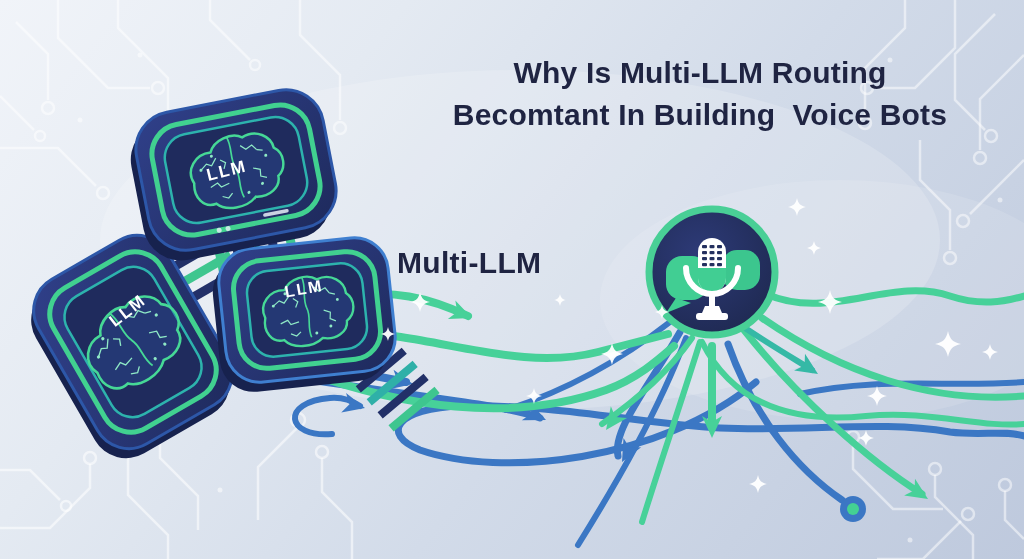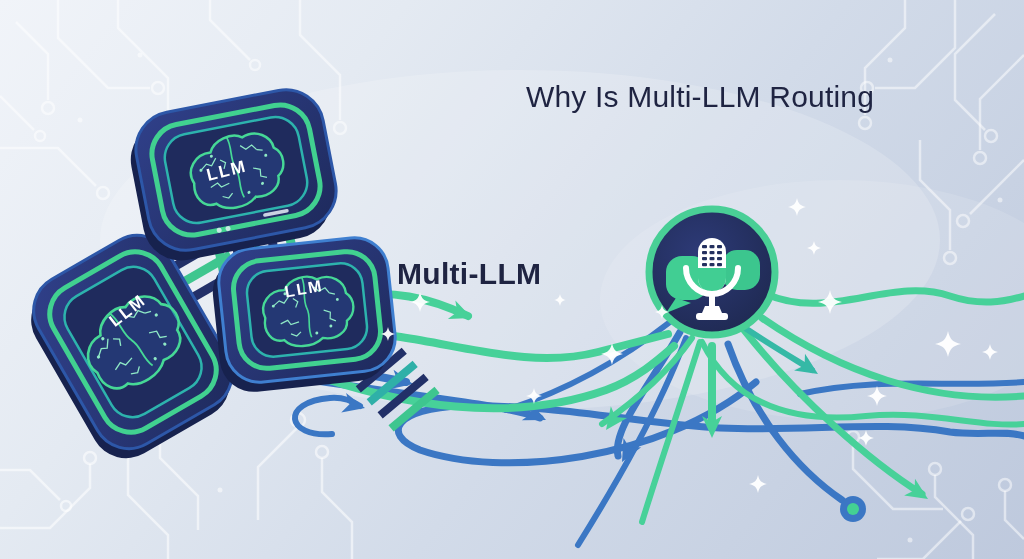--- a/index.html
+++ b/index.html
@@ -4,29 +4,29 @@
 <style>
   * { margin:0; padding:0; box-sizing:border-box; }
   html,body { width:1024px; height:559px; overflow:hidden; }
   .canvas {
     position:relative; width:1024px; height:559px;
     background: linear-gradient(128deg,#f1f4f9 0%, #e4eaf2 28%, #d2dbe9 58%, #bec9dd 100%);
     font-family:"Liberation Sans", sans-serif;
   }
   svg.art { position:absolute; left:0; top:0; }
   .headline {
-    position:absolute; left:390px; top:76px; width:620px;
-    text-align:center; color:#1f2442; font-weight:400;
+    position:absolute; left:390px; top:52px; width:620px;
+    text-align:center; color:#1f2442; font-weight:700;
     font-size:30px; line-height:42px; letter-spacing:.2px;
   }
   .headline div { white-space:pre-wrap; }
   .float-label {
     position:absolute; color:#1f2442; font-weight:800; letter-spacing:.3px;
   }
-  .multi-llm { left:397px; top:257px; font-size:30px; }
+  .multi-llm { left:397px; top:246px; font-size:30px; }
   .routing  { left:658px; top:443px; font-size:32px; }
 </style>
 </head>
 <body>
 
 <div class="canvas">
 
 <svg class="art" width="1024" height="559" viewBox="0 0 1024 559">
   <defs>
     <linearGradient id="chipFace" x1="0" y1="0" x2="1" y2="1">
@@ -267,17 +267,18 @@
     <use href="#star" transform="translate(990,352) scale(0.8)"></use>
     <use href="#star" transform="translate(758,484) scale(0.9)"></use>
     <use href="#star" transform="translate(388,334) scale(0.7)"></use>
     <use href="#star" transform="translate(866,438) scale(0.8)"></use>
     <use href="#star" transform="translate(560,300) scale(0.6)"></use>
   </g>
 </svg>
 
 <div class="headline">
   <div>Why Is Multi-LLM Routing</div>
+  <div>Becomtant In Building  Voice Bots</div>
 </div>
 
 <div class="float-label multi-llm">Multi-LLM</div>
 
 </div>
 
 </body></html>

